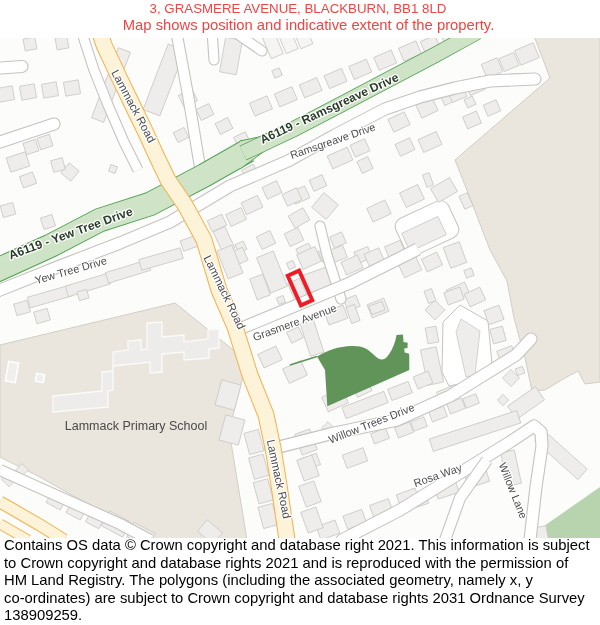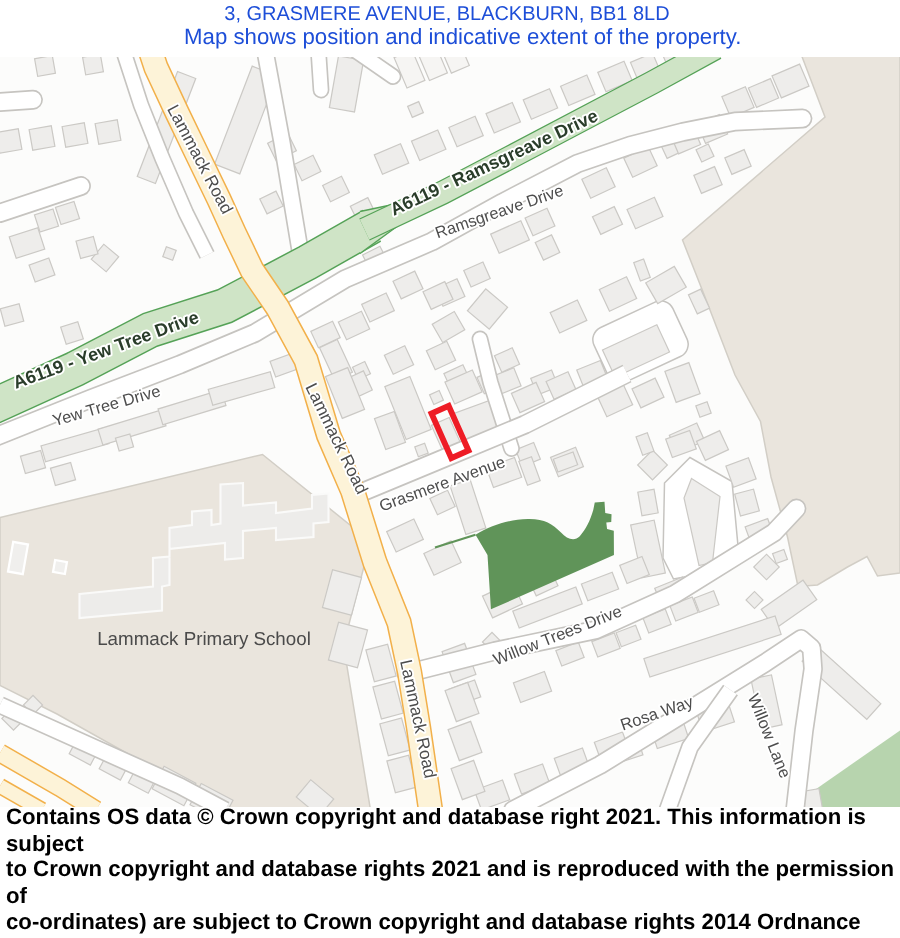--- a/index.html
+++ b/index.html
@@ -1,21 +1,21 @@
 <!DOCTYPE html>
 <html><head>
 <meta charset="utf-8">
 <style>
 html,body{margin:0;padding:0;background:#ffffff;width:600px;height:625px;overflow:hidden;}
 body{font-family:"Liberation Sans", sans-serif;position:relative;}
-.hdr{position:absolute;top:0;left:0;width:596px;text-align:center;color:#1d4ed8;}
+.hdr{position:absolute;top:0;left:0;width:596px;text-align:center;color:#ef4444;}
 .hdr .l1{font-size:13.3px;margin-top:1px;}
 .hdr .l2{font-size:14.8px;margin-top:1px;padding-left:21px;}
 .ftr{position:absolute;top:537px;left:0;width:600px;color:#000;font-size:14.8px;line-height:17.6px;}
-.ftr div{padding-left:4px;font-weight:bold;}
+.ftr div{padding-left:4px;}
 svg text{font-family:"Liberation Sans", sans-serif;}
 </style>
 </head>
 <body>
 
 <div class="hdr">
     <div class="l1">3, GRASMERE AVENUE, BLACKBURN, BB1 8LD</div>
 <div class="l2">Map shows position and indicative extent of the property.</div>
   </div>
 
@@ -499,15 +499,16 @@
 <text x="439" y="479" transform="rotate(-19 439 479)" font-size="11" fill="#4d4d4d" text-anchor="middle" stroke="#ffffff" stroke-width="2.5" paint-order="stroke" stroke-linejoin="round">Rosa Way</text>
 
 <text x="509.5" y="492" transform="rotate(68 509.5 492)" font-size="11" fill="#4d4d4d" text-anchor="middle" stroke="#ffffff" stroke-width="2.5" paint-order="stroke" stroke-linejoin="round">Willow Lane</text>
 
 <text x="136" y="430" transform="rotate(0 136 430)" font-size="12.5" fill="#4a4a4a" text-anchor="middle" stroke="#ffffff" stroke-width="0" paint-order="stroke" stroke-linejoin="round">Lammack Primary School</text>
 </svg>
 
 <div class="ftr">
 <div>Contains OS data © Crown copyright and database right 2021. This information is subject</div>
 <div>to Crown copyright and database rights 2021 and is reproduced with the permission of</div>
-<div>co-ordinates) are subject to Crown copyright and database rights 2014 Ordnance Survey</div>
+<div>HM Land Registry. The polygons (including the associated geometry, namely x, y</div>
+<div>co-ordinates) are subject to Crown copyright and database rights 2031 Ordnance Survey</div>
 <div>138909259.</div>
 </div>
 
 </body></html>

